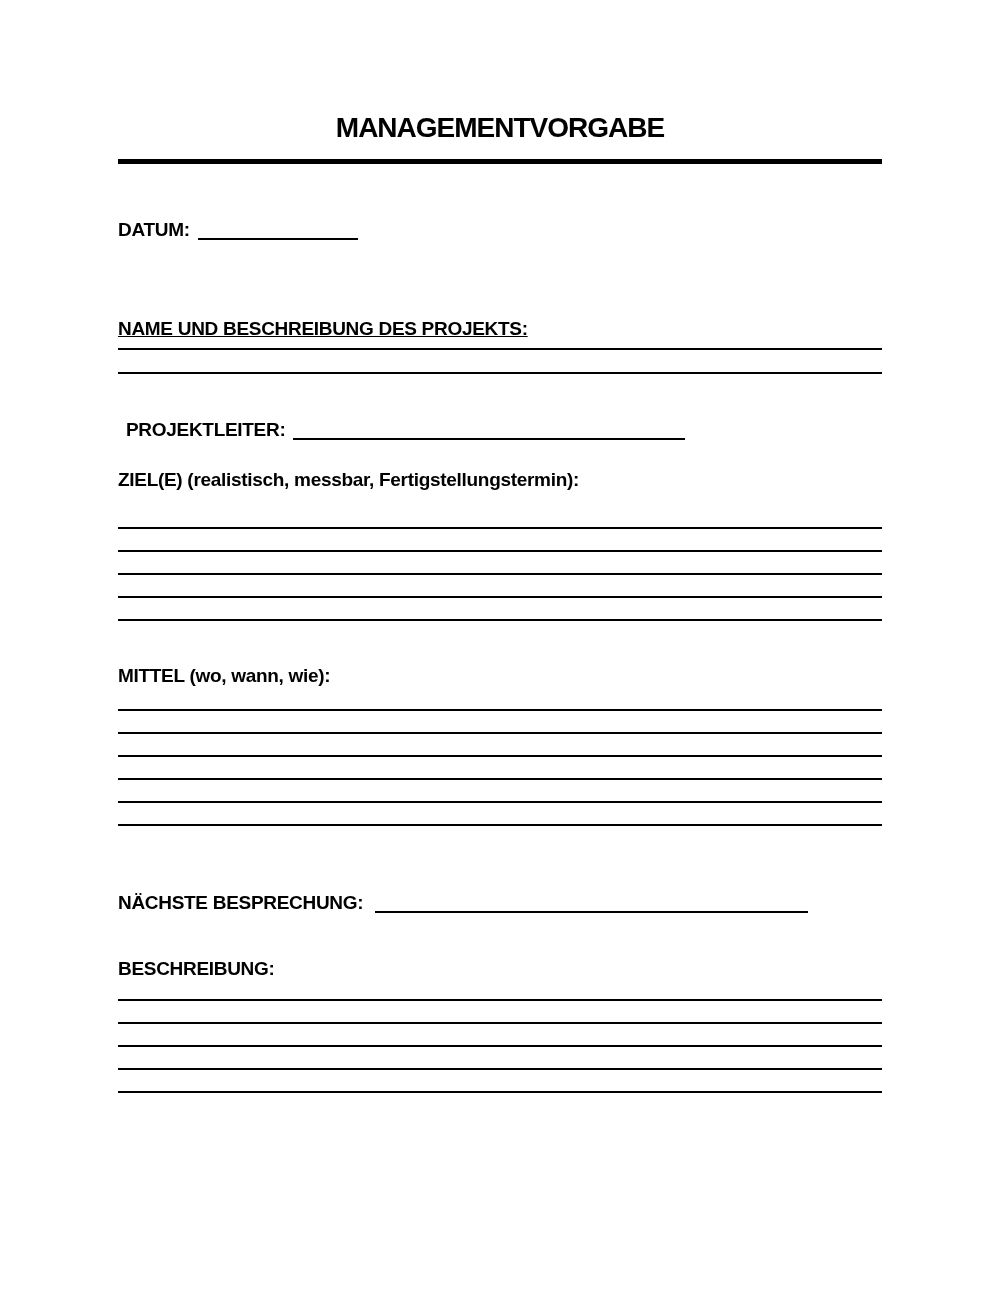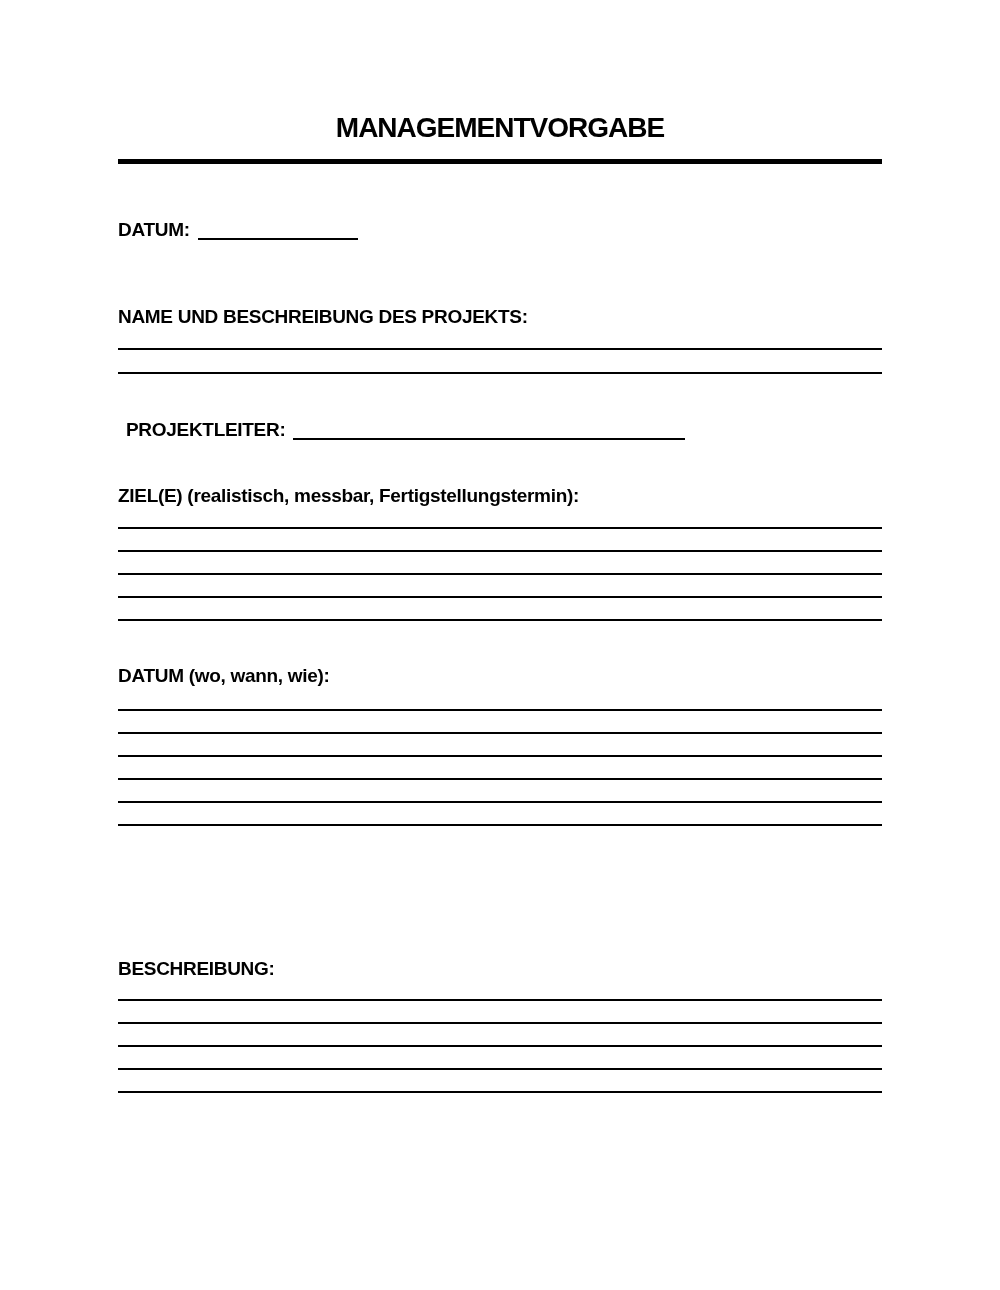--- a/index.html
+++ b/index.html
@@ -83,49 +83,52 @@
 <div class="page">
 
   <div class="title">MANAGEMENTVORGABE</div>
 
   <div class="title-rule"></div>
 
   <div class="inline-row" style="top: 218px;">
     <span>DATUM:</span><span class="blank blank-datum"></span>
   </div>
 
-  <div class="label" style="top: 306px;">NAME UND BESCHREIBUNG DES PROJEKTS:</div>
+  <div class="label" style="top: 318px; text-decoration: underline;">NAME UND BESCHREIBUNG DES PROJEKTS:</div>
   <div class="lines lines-wide" id="projekt-lines">
       <div class="wline"></div>
       <div class="wline"></div>
     </div>
 
   <div class="inline-row" style="top: 418px; margin-left: 8px;">
     <span>PROJEKTLEITER:</span><span class="blank blank-projektleiter"></span>
   </div>
 
-  <div class="label" style="top: 485px;">ZIEL(E) (realistisch, messbar, Fertigstellungstermin):</div>
+  <div class="label" style="top: 469px;">ZIEL(E) (realistisch, messbar, Fertigstellungstermin):</div>
   <div class="lines lines-tight" id="ziele-lines">
       <div class="wline"></div>
       <div class="wline"></div>
       <div class="wline"></div>
       <div class="wline"></div>
       <div class="wline"></div>
     </div>
 
-  <div class="label" style="top: 665px;">DATUM (wo, wann, wie):</div>
+  <div class="label" style="top: 665px;">MITTEL (wo, wann, wie):</div>
   <div class="lines lines-tight" id="mittel-lines">
       <div class="wline"></div>
       <div class="wline"></div>
       <div class="wline"></div>
       <div class="wline"></div>
       <div class="wline"></div>
       <div class="wline"></div>
     </div>
 
+  <div class="inline-row" style="top: 891px;">
+    <span>NÄCHSTE BESPRECHUNG:</span><span class="blank blank-naechste"></span>
+  </div>
 
   <div class="label" style="top: 958px;">BESCHREIBUNG:</div>
   <div class="lines lines-tight" id="anmerkungen-lines">
       <div class="wline"></div>
       <div class="wline"></div>
       <div class="wline"></div>
       <div class="wline"></div>
       <div class="wline"></div>
     </div>
 

